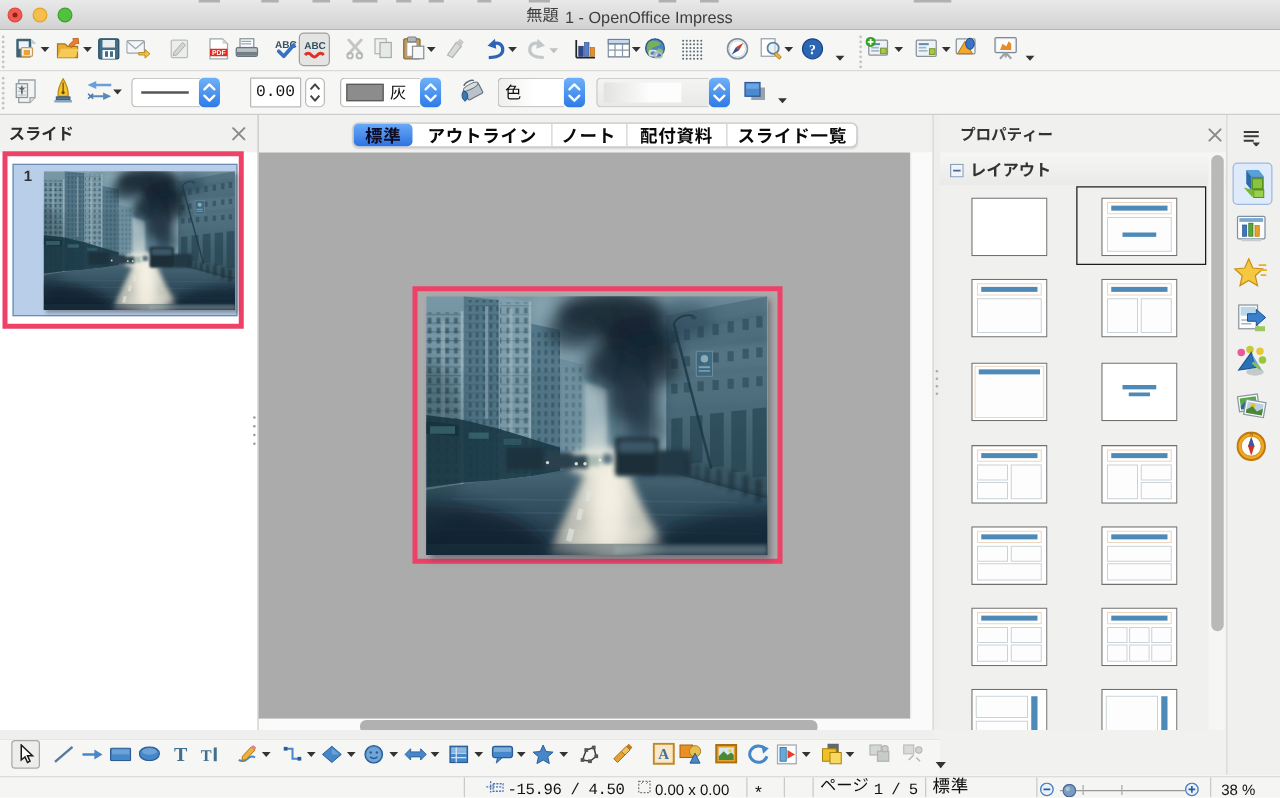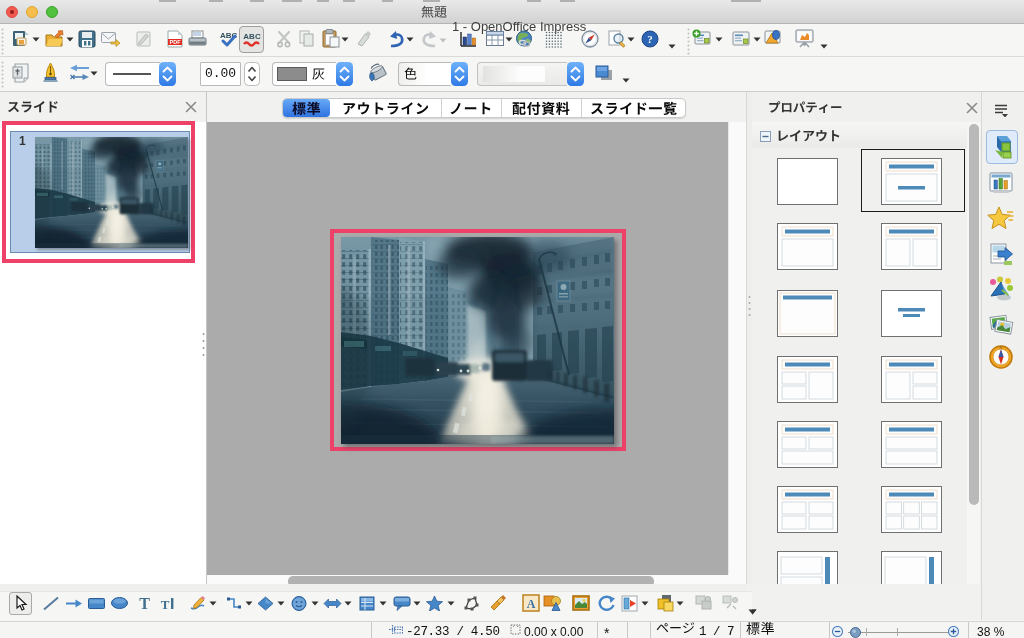--- a/index.html
+++ b/index.html
@@ -19,21 +19,21 @@
 <div class="abs" style="left:527px;top:0;width:14px;height:2px;background:#7a7a7a;opacity:.5"></div>
 <div class="abs" style="left:560px;top:0;width:15px;height:2px;background:#7a7a7a;opacity:.5"></div>
 <div class="abs" style="left:731px;top:0;width:30px;height:2px;background:#7a7a7a;opacity:.5"></div>
 <div class="abs" style="left:6px;top:6px;width:12px;height:12px;border-radius:6px;background:#f25a50;border:1px solid #dc4840"></div>
 <div class="abs" style="left:10px;top:10px;width:4px;height:4px;border-radius:2px;background:#8e211d"></div>
 <div class="abs" style="left:26px;top:6px;width:12px;height:12px;border-radius:6px;background:#f6be4f;border:1px solid #dfa527"></div>
 <div class="abs" style="left:46px;top:6px;width:12px;height:12px;border-radius:6px;background:#52c13f;border:1px solid #3aa327"></div>
 <svg style="position:absolute;left:421px;top:2.4px;overflow:visible" width="30" height="20">
       <path transform="translate(0,14.6)" d="M4.5 -1.5C4.7 -0.7 4.7 0.3 4.8 0.9L5.7 0.8C5.7 0.2 5.6 -0.8 5.4 -1.6ZM7.1 -1.5C7.5 -0.7 7.8 0.3 7.9 0.9L8.9 0.7C8.8 0.1 8.4 -0.9 8.0 -1.6ZM9.8 -1.6C10.4 -0.8 11.2 0.4 11.5 1.1L12.5 0.7C12.1 0.0 11.4 -1.1 10.7 -1.9ZM2.2 -1.8C1.9 -0.9 1.3 0.1 0.6 0.7L1.5 1.1C2.2 0.4 2.8 -0.6 3.1 -1.6ZM0.9 -3.2V-2.4H12.1V-3.2H10.5V-5.5H12.3V-6.4H10.5V-8.5H11.8V-9.4H3.6C3.8 -9.8 4.1 -10.2 4.3 -10.6L3.3 -10.9C2.7 -9.6 1.7 -8.3 0.5 -7.5C0.8 -7.4 1.2 -7.0 1.3 -6.9C1.7 -7.2 2.1 -7.6 2.5 -8.0V-6.4H0.7V-5.5H2.5V-3.2ZM4.8 -8.5V-6.4H3.4V-8.5ZM5.7 -8.5H7.2V-6.4H5.7ZM8.0 -8.5H9.6V-6.4H8.0ZM4.8 -5.5V-3.2H3.4V-5.5ZM5.7 -5.5H7.2V-3.2H5.7ZM8.0 -5.5H9.6V-3.2H8.0Z M15.2 -8.0H17.8V-7.0H15.2ZM15.2 -9.7H17.8V-8.7H15.2ZM14.4 -10.4V-6.3H18.7V-10.4ZM20.8 -6.2H23.9V-5.2H20.8ZM20.8 -4.5H23.9V-3.5H20.8ZM20.8 -7.8H23.9V-6.9H20.8ZM21.0 -2.6C20.5 -2.0 19.6 -1.4 18.8 -1.0C19.0 -0.9 19.3 -0.5 19.5 -0.4C20.3 -0.8 21.2 -1.6 21.8 -2.3ZM22.8 -2.2C23.5 -1.7 24.3 -1.0 24.8 -0.4L25.5 -0.9C25.1 -1.4 24.2 -2.1 23.5 -2.6ZM14.5 -3.9C14.4 -2.2 14.2 -0.5 13.4 0.4C13.7 0.6 13.9 0.9 14.1 1.1C14.6 0.5 14.9 -0.4 15.1 -1.3C16.2 0.5 18.2 0.8 21.0 0.8H25.2C25.3 0.5 25.4 0.1 25.6 -0.1C24.8 -0.1 21.6 -0.1 21.0 -0.1C19.4 -0.1 18.1 -0.1 17.0 -0.6V-2.4H19.2V-3.2H17.0V-4.6H19.5V-5.3H13.6V-4.6H16.2V-1.1C15.8 -1.4 15.5 -1.8 15.2 -2.3C15.3 -2.8 15.3 -3.4 15.3 -3.9ZM19.9 -8.5V-2.8H24.8V-8.5H22.3L22.7 -9.5H25.3V-10.3H19.4V-9.5H21.8C21.7 -9.2 21.6 -8.9 21.5 -8.5Z" fill="#3e3e3e"></path>
     </svg>
-<div class="abs" style="left:452px;top:19px;font-size:13px;color:#3e3e3e">1 - OpenOffice Impress</div>
+<div class="abs" style="left:452px;top:6px;font-size:13px;color:#3e3e3e">1 - OpenOffice Impress</div>
 <div class="abs" style="left:0;top:56px;width:1024px;height:1px;background:#dadada"></div>
 <div class="abs" style="left:0;top:91px;width:1024px;height:1px;background:#cdcdcd"></div>
 <svg class="abs" style="left:1px;top:28px" width="4" height="28">
       <g fill="#c4c4c4">
         <circle cx="1.5" cy="1.5" r="1.1"></circle>
         <circle cx="1.5" cy="5.5" r="1.1"></circle>
         <circle cx="1.5" cy="9.5" r="1.1"></circle>
         <circle cx="1.5" cy="13.5" r="1.1"></circle>
         <circle cx="1.5" cy="17.5" r="1.1"></circle>
         <circle cx="1.5" cy="21.5" r="1.1"></circle>
@@ -1157,31 +1157,31 @@
 <div class="abs" style="left:597px;top:622px;width:1px;height:16px;background:#c9c9c8"></div>
 <div class="abs" style="left:627px;top:622px;width:1px;height:16px;background:#c9c9c8"></div>
 <div class="abs" style="left:650px;top:622px;width:1px;height:16px;background:#c9c9c8"></div>
 <div class="abs" style="left:740px;top:622px;width:1px;height:16px;background:#c9c9c8"></div>
 <div class="abs" style="left:829px;top:622px;width:1px;height:16px;background:#c9c9c8"></div>
 <div class="abs" style="left:968px;top:622px;width:1px;height:16px;background:#c9c9c8"></div>
 <svg class="abs" style="left:388px;top:624px" width="15" height="11" viewBox="0 0 15 11">
       <path d="M1 5.5 L14 5.5 M4.5 1 L4.5 10" stroke="#4a74b0" stroke-width="1.1" stroke-dasharray="1.6 1"></path>
       <rect x="6.5" y="3" width="8" height="6" fill="none" stroke="#4a74b0" stroke-width="1.1" stroke-dasharray="1.6 1"></rect>
     </svg>
-<div class="abs" style="left:406px;top:625px;font-size:12.5px;font-family:'Liberation Mono',monospace;color:#111;letter-spacing:-0.3px">-27.33 / 4.50</div>
+<div class="abs" style="left:406px;top:625px;font-size:12.5px;font-family:'Liberation Mono',monospace;color:#111;letter-spacing:-0.3px">-15.96 / 4.50</div>
 <svg class="abs" style="left:509px;top:623px" width="13" height="13" viewBox="0 0 13 13">
       <rect x="2" y="2" width="9" height="9" fill="none" stroke="#777" stroke-width="1" stroke-dasharray="1.5 1.2"></rect>
       <path d="M4 4 L5.5 2.5 M8 4 L9.5 2.5" stroke="#777" stroke-width=".8"></path>
     </svg>
 <div class="abs" style="left:524px;top:625px;font-size:12px;color:#111">0.00 x 0.00</div>
 <div class="abs" style="left:604px;top:625px;font-size:14px;color:#111">*</div>
 <svg style="position:absolute;left:656px;top:618.4px;overflow:visible" width="43" height="20">
       <path transform="translate(0,14.6)" d="M9.2 -7.8C9.2 -8.3 9.6 -8.7 10.1 -8.7C10.6 -8.7 11.1 -8.3 11.1 -7.8C11.1 -7.3 10.6 -6.9 10.1 -6.9C9.6 -6.9 9.2 -7.3 9.2 -7.8ZM8.5 -7.8C8.5 -6.9 9.2 -6.2 10.1 -6.2C11.0 -6.2 11.7 -6.9 11.7 -7.8C11.7 -8.7 11.0 -9.4 10.1 -9.4C9.2 -9.4 8.5 -8.7 8.5 -7.8ZM0.7 -3.4 1.7 -2.4C1.9 -2.7 2.1 -3.1 2.4 -3.4C3.0 -4.2 4.1 -5.6 4.7 -6.3C5.1 -6.9 5.4 -6.9 5.9 -6.4C6.4 -5.9 7.7 -4.6 8.4 -3.8C9.2 -2.8 10.4 -1.5 11.3 -0.4L12.2 -1.3C11.2 -2.4 9.9 -3.8 9.0 -4.7C8.3 -5.5 7.2 -6.7 6.4 -7.4C5.5 -8.3 4.9 -8.1 4.2 -7.3C3.4 -6.4 2.2 -4.9 1.6 -4.3C1.3 -3.9 1.0 -3.7 0.7 -3.4Z M14.3 -5.6V-4.4C14.7 -4.4 15.4 -4.4 16.1 -4.4C17.1 -4.4 22.3 -4.4 23.3 -4.4C23.9 -4.4 24.4 -4.4 24.7 -4.4V-5.6C24.4 -5.6 23.9 -5.6 23.3 -5.6C22.3 -5.6 17.1 -5.6 16.1 -5.6C15.4 -5.6 14.7 -5.6 14.3 -5.6Z M35.3 -9.7 34.6 -9.4C35.0 -8.8 35.5 -8.0 35.8 -7.3L36.5 -7.7C36.2 -8.3 35.6 -9.2 35.3 -9.7ZM37.0 -10.3 36.3 -10.0C36.7 -9.4 37.2 -8.7 37.5 -8.0L38.3 -8.3C37.9 -8.9 37.4 -9.9 37.0 -10.3ZM29.8 -9.9 29.2 -9.0C29.9 -8.6 31.3 -7.6 32.0 -7.2L32.6 -8.1C32.0 -8.5 30.5 -9.5 29.8 -9.9ZM27.8 -0.6 28.4 0.5C29.6 0.2 31.4 -0.4 32.7 -1.2C34.8 -2.4 36.6 -4.1 37.7 -5.8L37.1 -6.9C36.0 -5.0 34.3 -3.3 32.2 -2.1C30.8 -1.4 29.2 -0.8 27.8 -0.6ZM27.8 -7.0 27.2 -6.1C28.0 -5.7 29.4 -4.8 30.1 -4.3L30.6 -5.2C30.1 -5.6 28.6 -6.6 27.8 -7.0Z" fill="#111"></path>
     </svg>
-<div class="abs" style="left:699px;top:625px;font-size:12.5px;font-family:'Liberation Mono',monospace;color:#111;letter-spacing:-0.5px">1 / 7</div>
+<div class="abs" style="left:699px;top:625px;font-size:12.5px;font-family:'Liberation Mono',monospace;color:#111;letter-spacing:-0.5px">1 / 5</div>
 <svg style="position:absolute;left:746px;top:617.8px;overflow:visible" width="33" height="22">
       <path transform="translate(0,15.7)" d="M6.1 -5.1V-4.3H12.7V-5.1ZM10.8 -1.6C11.5 -0.9 12.4 0.1 12.8 0.6L13.5 0.1C13.1 -0.5 12.3 -1.4 11.6 -2.0ZM6.9 -2.1C6.4 -1.4 5.6 -0.5 4.7 0.0C5.0 0.2 5.2 0.4 5.4 0.6C6.3 0.1 7.1 -0.8 7.7 -1.6ZM5.8 -9.3V-5.9H13.1V-9.3H10.9V-10.3H13.4V-11.1H5.3V-10.3H7.9V-9.3ZM8.7 -10.3H10.0V-9.3H8.7ZM5.3 -3.3V-2.4H8.8V0.1C8.8 0.2 8.8 0.3 8.6 0.3C8.4 0.3 7.9 0.3 7.2 0.3C7.4 0.5 7.5 0.9 7.6 1.1C8.4 1.1 9.0 1.1 9.4 1.0C9.7 0.8 9.8 0.6 9.8 0.1V-2.4H13.4V-3.3ZM6.7 -8.5H7.9V-6.7H6.7ZM8.7 -8.5H10.0V-6.7H8.7ZM10.8 -8.5H12.2V-6.7H10.8ZM2.7 -11.8V-8.7H0.7V-7.7H2.6C2.2 -5.8 1.3 -3.6 0.4 -2.5C0.6 -2.2 0.9 -1.8 1.0 -1.5C1.6 -2.5 2.2 -3.9 2.7 -5.4V1.1H3.7V-5.5C4.1 -4.8 4.6 -4.0 4.8 -3.5L5.3 -4.3C5.1 -4.7 4.0 -6.3 3.7 -6.8V-7.7H5.2V-8.7H3.7V-11.8Z M16.2 -11.0C17.0 -10.7 17.9 -10.2 18.4 -9.8L19.0 -10.6C18.5 -11.0 17.5 -11.4 16.7 -11.7ZM15.2 -8.6C15.9 -8.4 16.9 -7.9 17.4 -7.6L18.0 -8.4C17.4 -8.7 16.4 -9.1 15.7 -9.4ZM15.6 -4.2 16.3 -3.4C17.1 -4.3 18.1 -5.4 18.9 -6.3L18.3 -7.1C17.4 -6.0 16.3 -4.9 15.6 -4.2ZM15.3 -2.6V-1.6H21.0V1.1H22.1V-1.6H27.9V-2.6H22.1V-3.7H21.0V-2.6ZM23.8 -11.8C23.7 -11.3 23.4 -10.7 23.1 -10.2H21.2C21.4 -10.6 21.7 -11.1 21.9 -11.5L20.9 -11.8C20.2 -10.4 19.2 -9.1 18.0 -8.2C18.3 -8.1 18.7 -7.7 18.9 -7.5C19.2 -7.8 19.5 -8.1 19.8 -8.4V-3.8H27.7V-4.7H24.1V-5.7H26.9V-6.5H24.1V-7.5H26.9V-8.3H24.1V-9.4H27.3V-10.2H24.2C24.4 -10.6 24.7 -11.1 25.0 -11.5ZM20.8 -9.4H23.1V-8.3H20.8ZM20.8 -4.7V-5.7H23.1V-4.7ZM20.8 -7.5H23.1V-6.5H20.8Z" fill="#111"></path>
     </svg>
 <svg class="abs" style="left:832px;top:626px" width="12" height="12" viewBox="0 0 12 12">
       <circle cx="5.5" cy="5.5" r="5" fill="#eaf2fa" stroke="#4a7fc1" stroke-width="1.1"></circle>
       <path d="M2.8 5.5 L8.2 5.5" stroke="#2a5a9a" stroke-width="1.3"></path>
     </svg>
 <div class="abs" style="left:848px;top:631.5px;width:100px;height:1px;background:#9a9a9a"></div>
 <div class="abs" style="left:866px;top:628px;width:1px;height:8px;background:#aaa"></div>
 <div class="abs" style="left:897px;top:628px;width:1px;height:8px;background:#aaa"></div>

